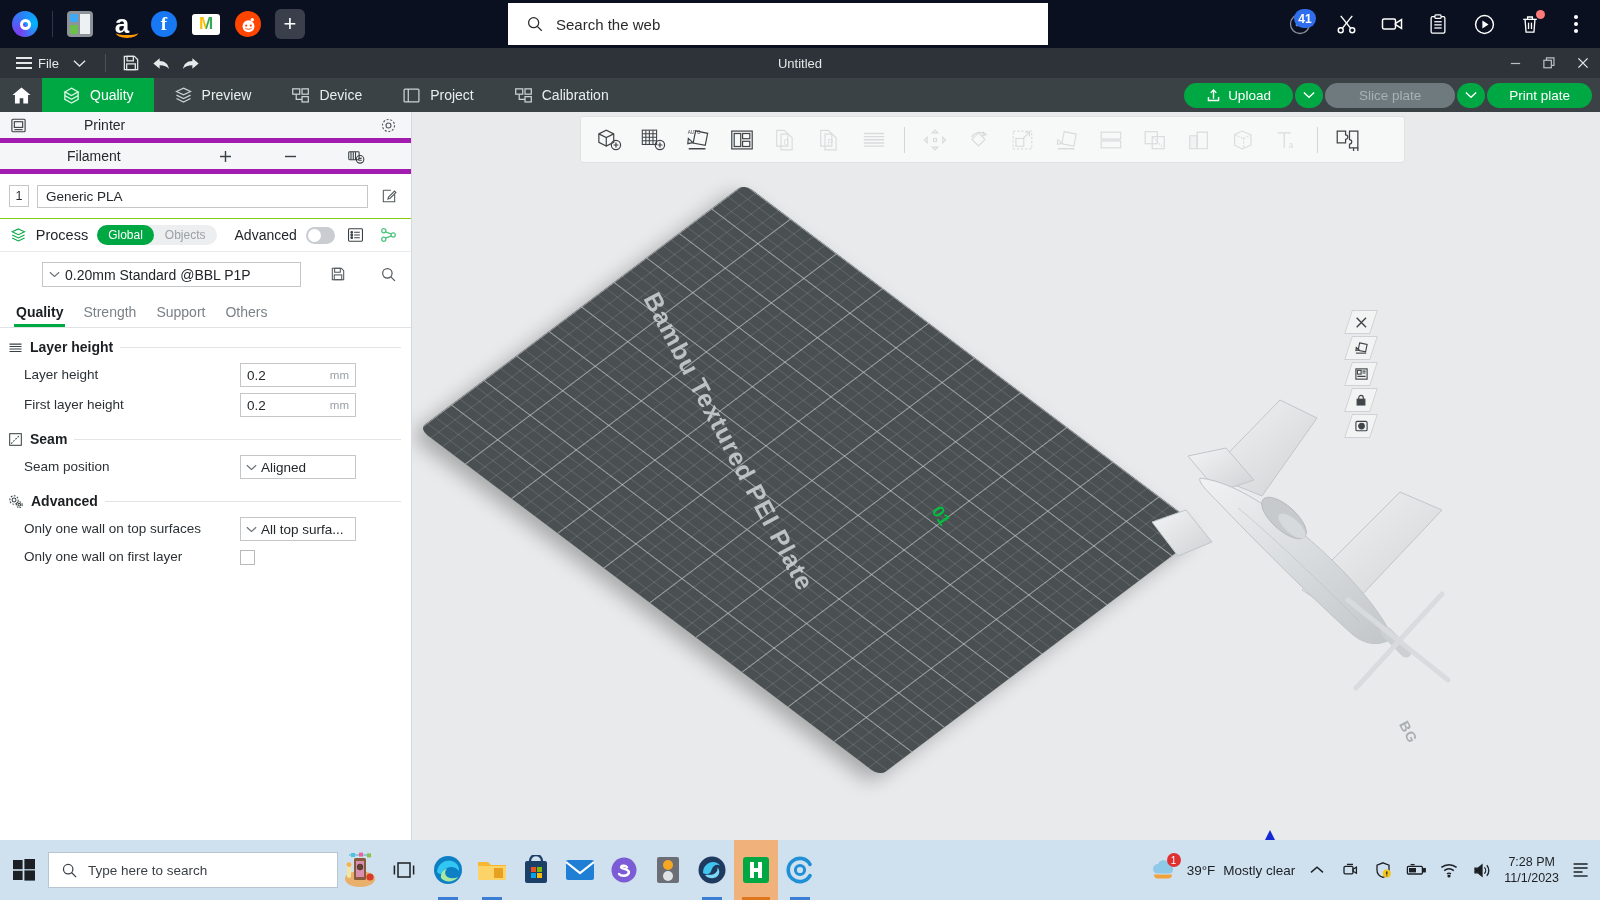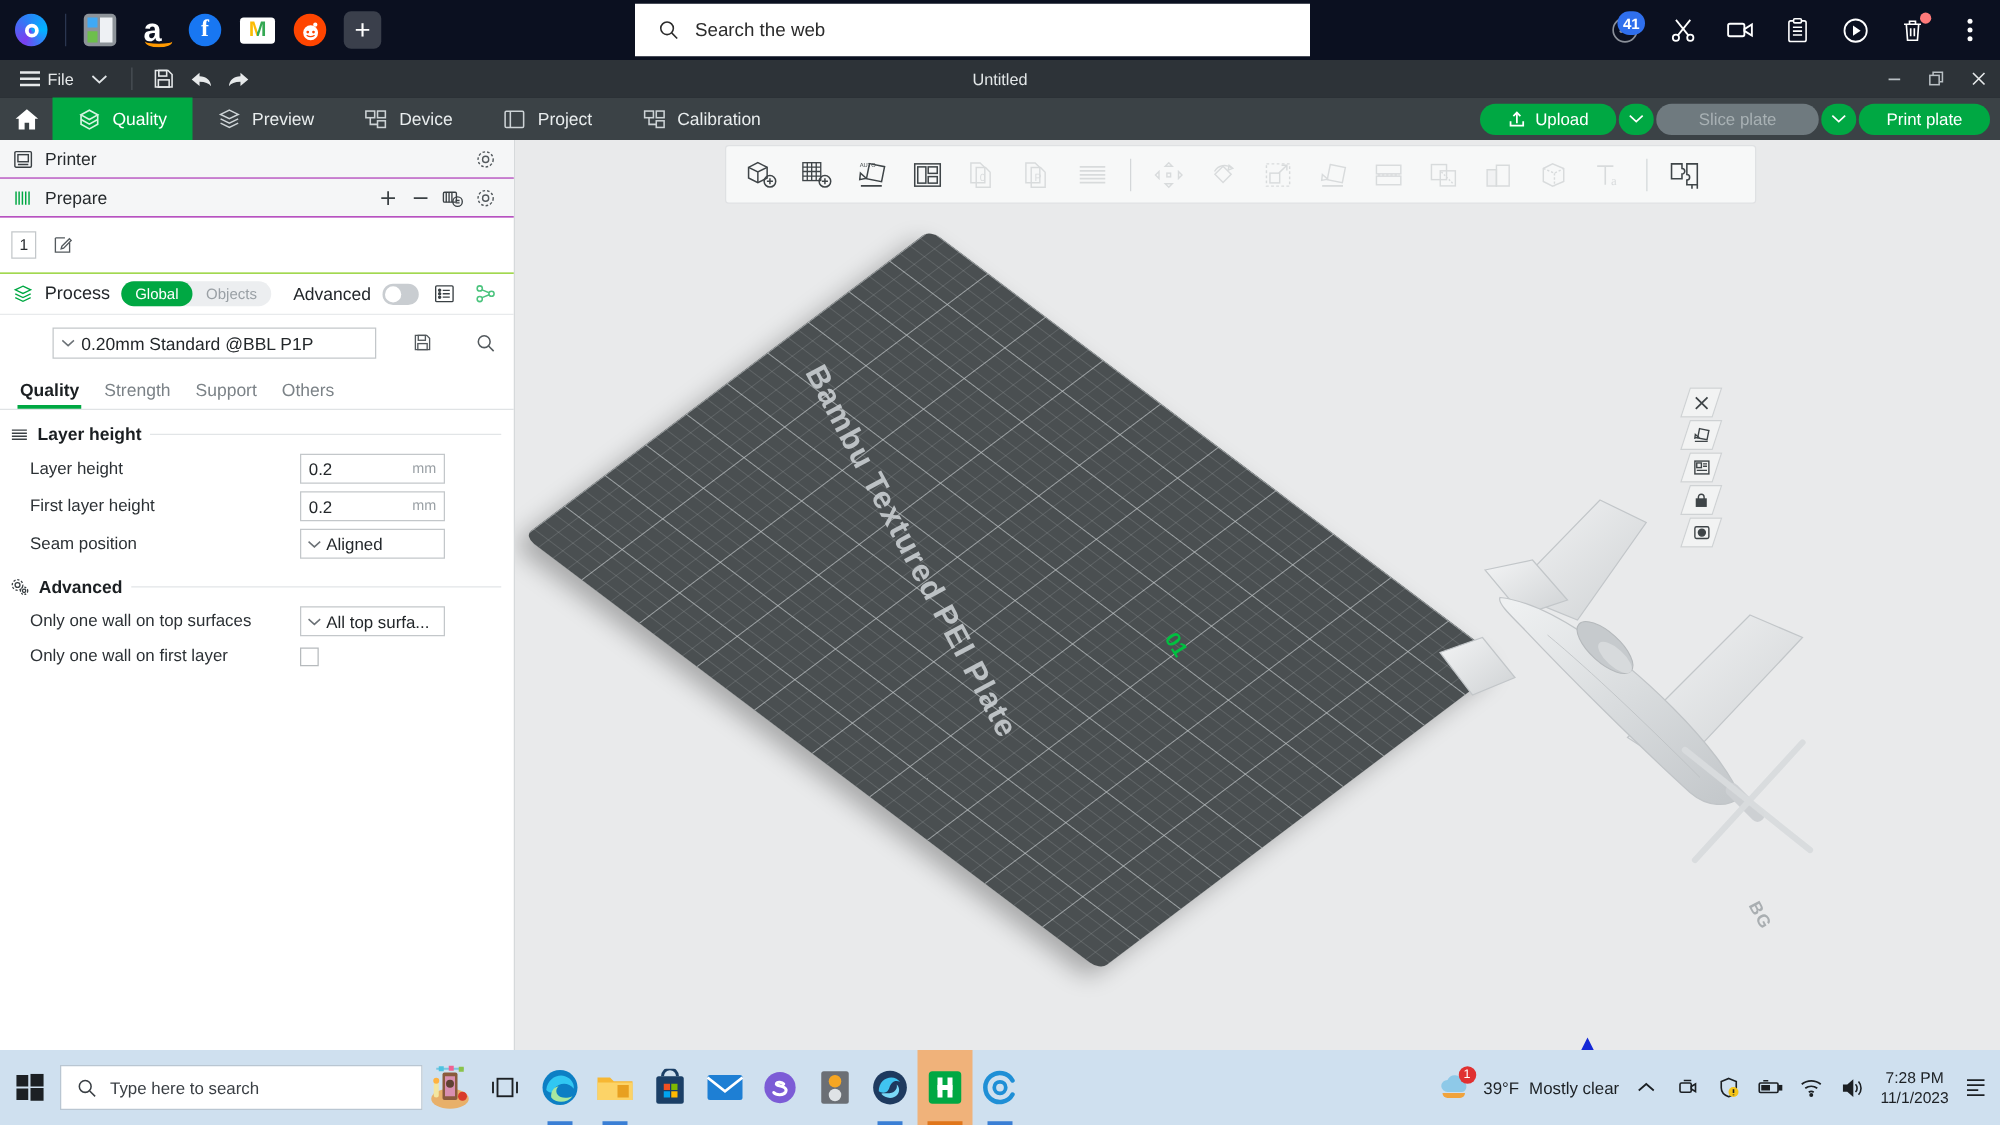--- a/index.html
+++ b/index.html
@@ -105,21 +105,21 @@
     border-radius: 13px; display: flex; align-items: center; justify-content: center;
     cursor: pointer; }
   .btn-disabled { background: #6f7a7f; color: #a8b1b4; border-radius: 13px; height: 25px;
     display: flex; align-items: center; justify-content: center; padding: 0 34px;
     font-size: 13.5px; }
 
   
   .sidebar { position: absolute; left: 0; top: 112px; width: 412px; height: 728px;
     background: #ffffff; border-right: 1px solid #d6d9db; }
   .sb-row { height: 31px; display: flex; align-items: center; padding: 0 10px;
-    border-bottom: 1px solid #a21caf; background: #f5f6f7; }
+    border-bottom: 5px solid #a21caf; background: #f5f6f7; gap: 48px; }
   .sb-row .lbl { font-size: 14px; color: #262a2d; margin-left: 9px; }
   .sb-row .sp { flex: 1; }
   .sb-ico { width: 26px; height: 24px; display: flex; align-items: center;
     justify-content: center; cursor: pointer; }
   .fil-row { display: flex; align-items: center; padding: 10px 9px 10px 9px; gap: 8px; }
   .fil-num { width: 20px; height: 22px; border: 1px solid #c3c7ca; font-size: 12.5px;
     display: flex; align-items: center; justify-content: center; color: #2a2e31; }
   .fil-input { flex: 1; height: 23px; border: 1px solid #c3c7ca; background: #fff;
     display: flex; align-items: center; padding-left: 8px; font-size: 13.5px; color: #26292c; }
   .proc-row { height: 34px; display: flex; align-items: center; padding: 0 10px;
@@ -481,21 +481,21 @@
     </div>
 
     <div class="sb-row">
       <svg width="17" height="17" viewBox="0 0 18 18" fill="none" stroke="#00a843" stroke-width="1.25">
         <path d="M3 3.4v11.2"></path>
           <path d="M5.6 3.4v11.2"></path>
           <path d="M8.4 3.4v11.2"></path>
           <path d="M11.2 3.4v11.2"></path>
           <path d="M14 3.4v11.2"></path>
       </svg>
-      <span class="lbl">Prepare</span>
+      <span class="lbl">Filament</span>
       <span class="sp"></span>
       <span class="sb-ico">
         <svg width="17" height="17" viewBox="0 0 18 18">
             <path d="M9 3.2v11.6M3.2 9h11.6" stroke="#3a4044" stroke-width="1.5"></path>
           </svg>
       </span>
       <span class="sb-ico">
         <svg width="17" height="17" viewBox="0 0 18 18">
             <path d="M3.2 9h11.6" stroke="#3a4044" stroke-width="1.5"></path>
           </svg>
@@ -511,20 +511,21 @@
       <span class="sb-ico">
         <svg width="17" height="17" viewBox="0 0 18 18" fill="none" stroke="#53595d" stroke-width="1.2">
           <circle cx="9" cy="9" r="2.6"></circle>
             <circle cx="9" cy="9" r="6.4" stroke-dasharray="2.2 1.7"></circle>
         </svg>
       </span>
     </div>
 
     <div class="fil-row">
       <span class="fil-num">1</span>
+      <span class="fil-input">Generic PLA</span>
       <span class="sb-ico">
         <svg width="16" height="16" viewBox="0 0 18 18" fill="none" stroke="#53595d" stroke-width="1.2">
           <path d="M2.6 2.6h8.6M2.6 2.6v12.8h12.8V7"></path>
             <path d="M8.4 10.2l6.8-6.8 1.6 1.6-6.8 6.8-2.2.6z"></path>
         </svg>
       </span>
     </div>
 
     <div class="proc-row">
       <svg width="18" height="18" viewBox="0 0 19 19" fill="none" stroke="#00a843" stroke-width="1.2">
@@ -605,20 +606,28 @@
       </span>
     </div>
     <div class="field">
       <span class="fname">First layer height</span>
       <span class="inp">
         <span>0.2</span>
         <span class="unit">mm</span>
       </span>
     </div>
 
+    <div class="grp">
+      <svg width="15" height="15" viewBox="0 0 16 16" fill="none" stroke="#3a4044" stroke-width="1.1">
+        <rect x="1.8" y="1.8" width="12.4" height="12.4"></rect>
+          <path d="M3.4 12.4L12.4 3.4" stroke-dasharray="1.8 1.4"></path>
+      </svg>
+      <span class="gname">Seam</span>
+      <span class="gline"></span>
+    </div>
     <div class="field">
       <span class="fname">Seam position</span>
       <span class="sel">
         <svg width="11" height="7" viewBox="0 0 13 8">
             <path d="M1 1.4L6.5 6.4 12 1.4" stroke="#6b7176" stroke-width="1.4" fill="none"></path>
           </svg>
         <span>Aligned</span>
       </span>
     </div>
 

